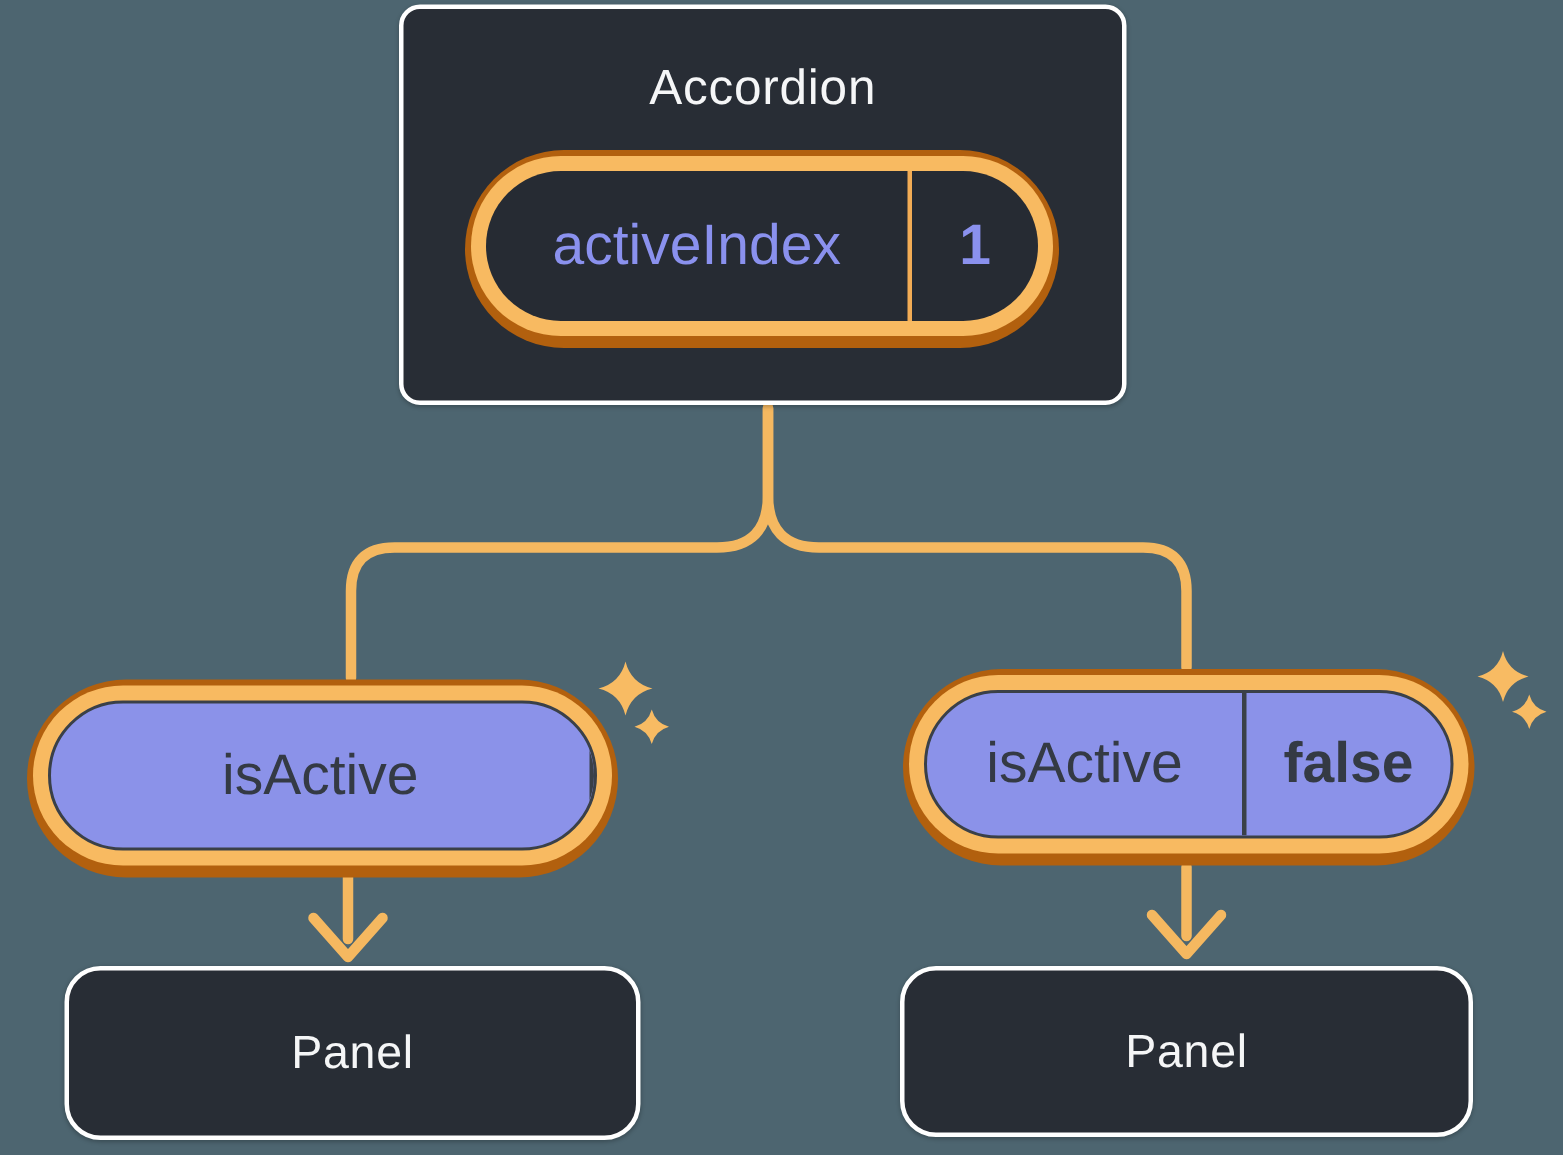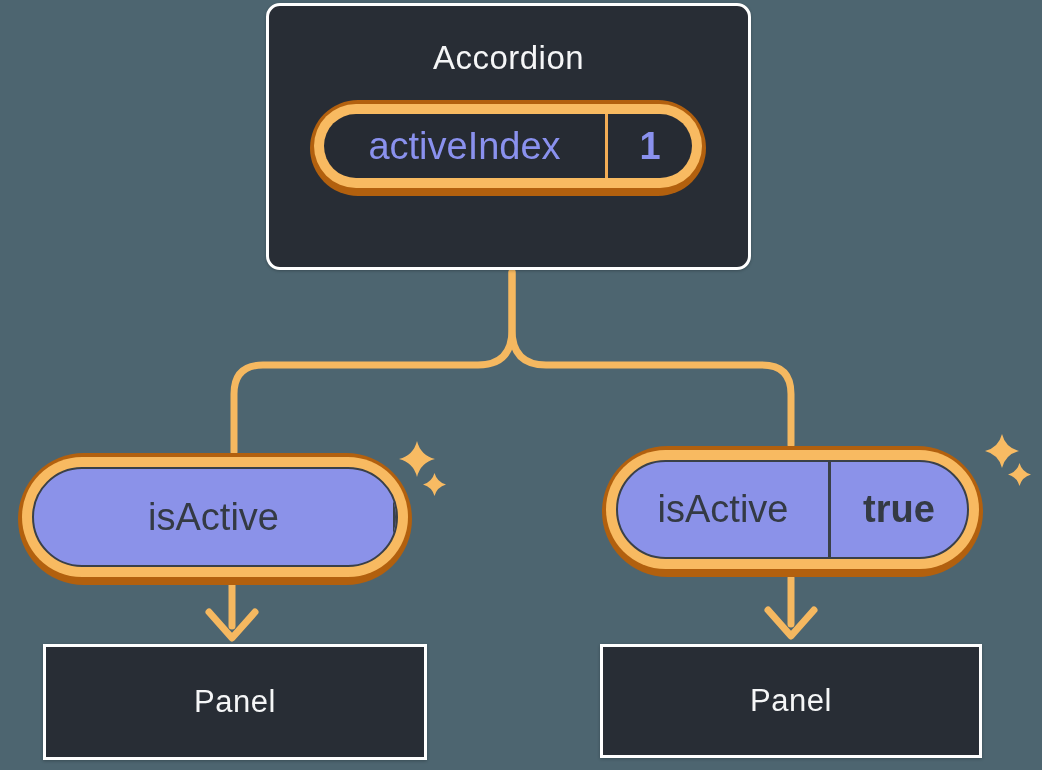--- a/index.html
+++ b/index.html
@@ -32,21 +32,21 @@
     text-align:center;
     font-size:33px;
     font-weight:500;
     color:var(--light_text,#F5F6F7);
     letter-spacing:.5px;
   }
   .panel{
     display:flex;align-items:center;justify-content:center;
     font-size:31px;font-weight:500;
     color:var(--light_text,#F5F6F7);
-    border-radius:0;
+    border-radius:24px;
     letter-spacing:.5px;
   }
   .panel-left{left:43px;top:644px;width:384px;height:116px;}
   .panel-right{left:600px;top:644px;width:382px;height:114px;}
 
   .pill-outer{
     position:absolute;
     box-sizing:border-box;
     background:var(--ring_outer,#B2600E);
     border-radius:999px;
@@ -72,21 +72,21 @@
     background:var(--pill_purple,#8B92E9);
     border:2.5px solid var(--pill_stroke,#3A4048);
   }
   .seg{
     display:flex;align-items:center;justify-content:center;
     font-size:38px;
   }
   .seg.name{flex:1;}
   .seg.value{font-weight:700;}
   .divider{width:3px;align-self:stretch;}
-  .top-pill{left:310px;top:100px;width:396px;height:96px;}
+  .top-pill{left:310px;top:100px;width:396px;height:132px;}
   .top-pill .seg{color:var(--purple_text,#8A91EE);}
   .top-pill .divider{background:var(--divider_orange,#F2AC55);}
   .top-pill .seg.value{width:84px;}
   .left-pill{left:18px;top:453px;width:394px;height:132px;}
   .right-pill{left:602px;top:446px;width:381px;height:131px;}
   .pill-purple .seg{color:var(--dark_text,#343A44);}
   .pill-purple .divider{background:var(--pill_stroke,#3A4048);}
   .left-pill .seg.value{width:148px;}
   .right-pill .seg.value{width:136px;}
 </style>
@@ -139,21 +139,21 @@
         <span class="divider"></span>
       </div>
     </div>
   </div>
 
   <div class="pill-outer right-pill">
     <div class="pill-mid">
       <div class="pill pill-purple">
         <span class="seg name">isActive</span>
         <span class="divider"></span>
-        <span class="seg value">true</span>
+        <span class="seg value">false</span>
       </div>
     </div>
   </div>
 
   <div class="card panel panel-left">
     <span>Panel</span>
   </div>
   <div class="card panel panel-right">
     <span>Panel</span>
   </div>

